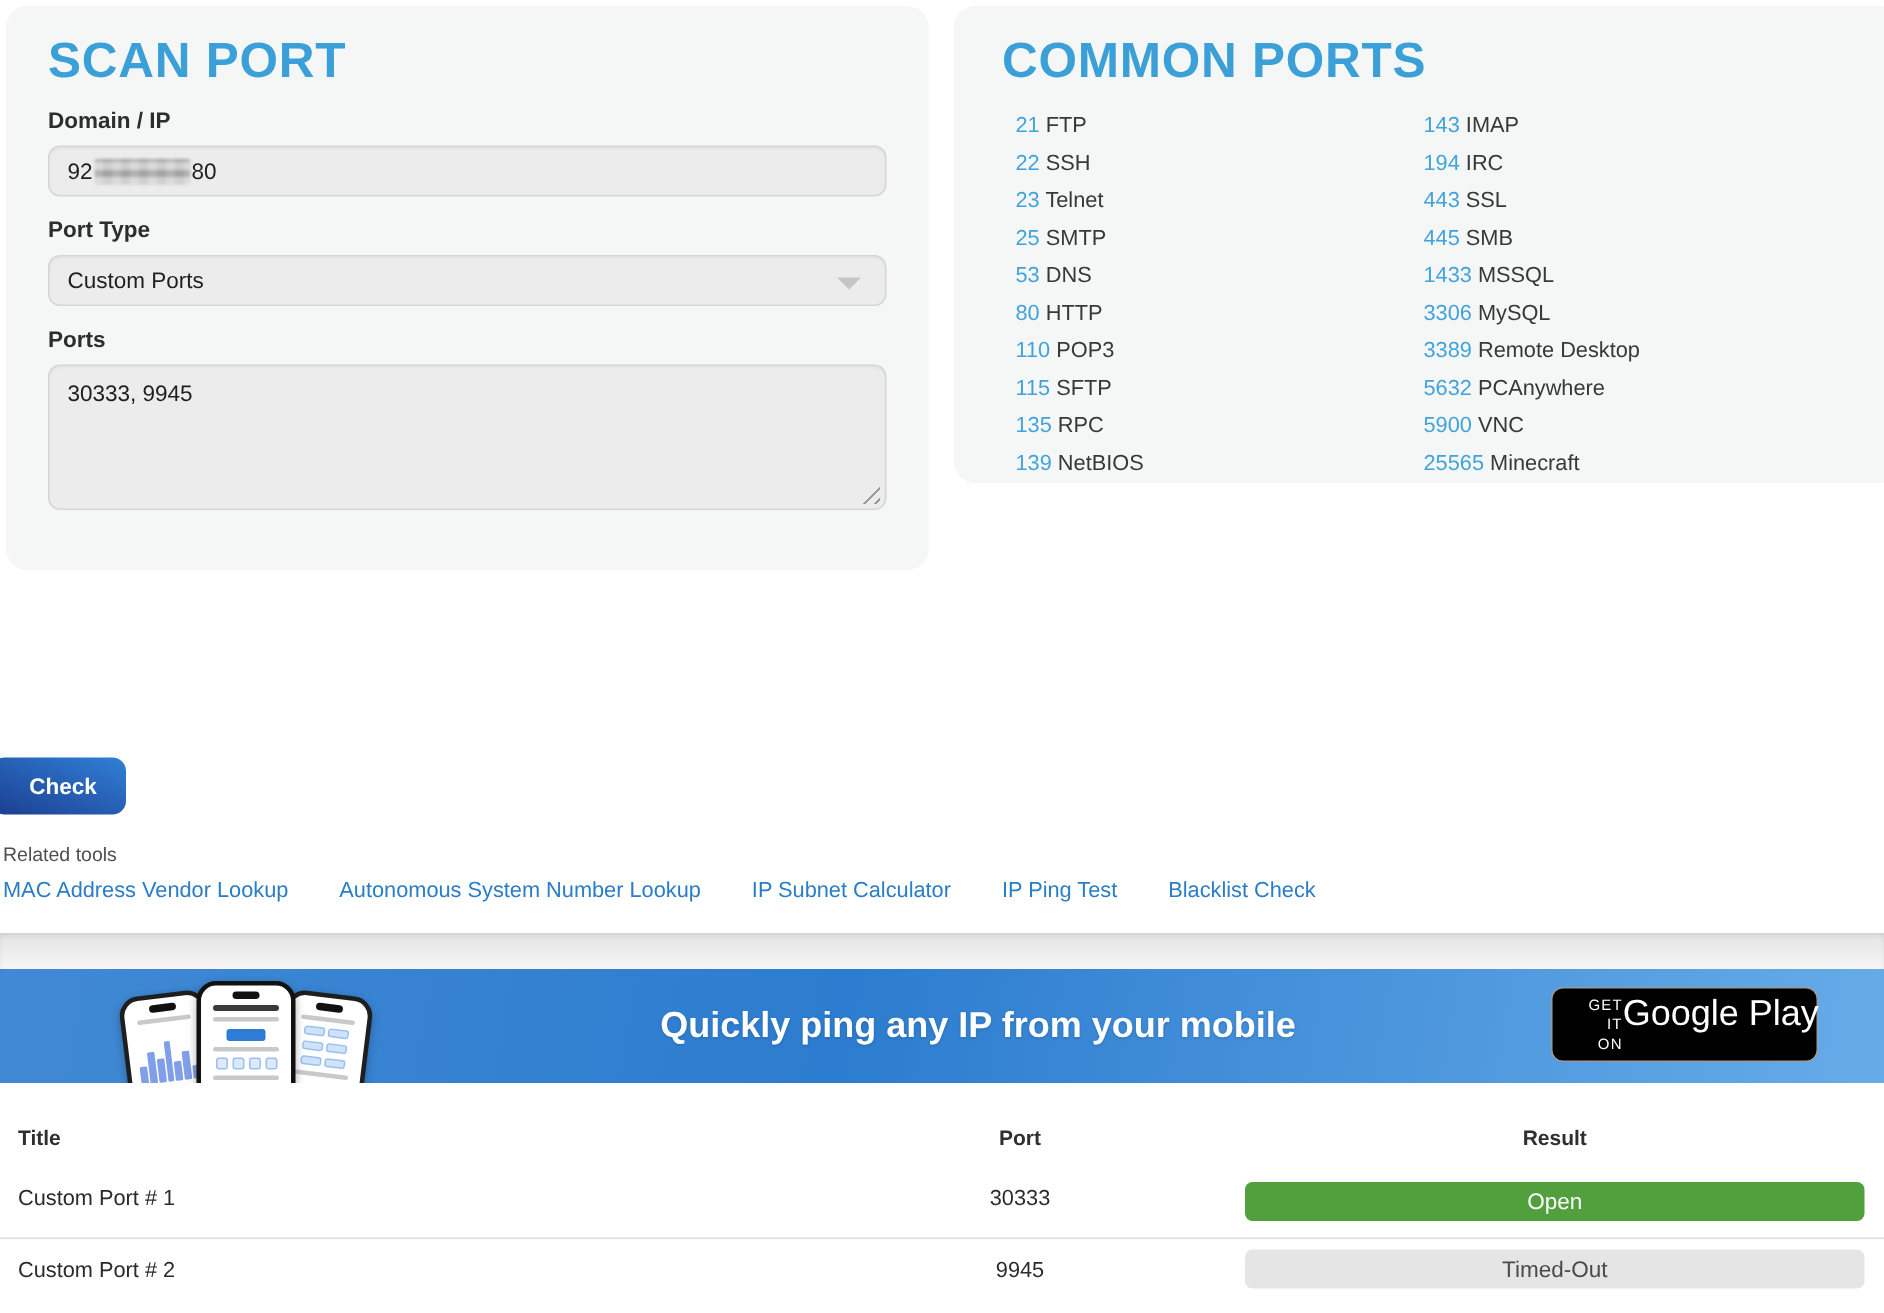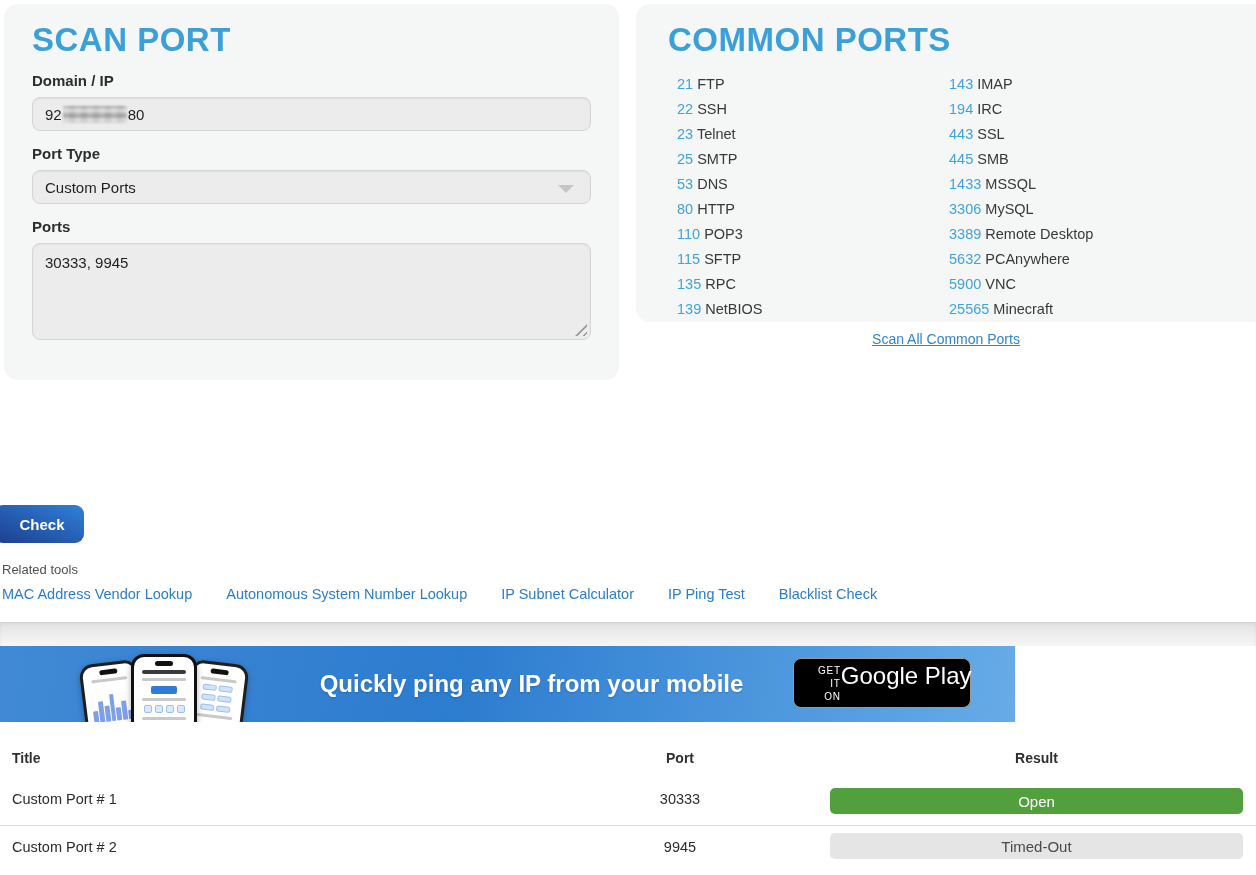--- a/index.html
+++ b/index.html
@@ -68,21 +68,21 @@
   .related-label { position:absolute; left:2px; top:562px; font-size:13px; color:#4f4f4f; }
   .related-links { position:absolute; left:2px; top:586px; display:flex; gap:34px; }
   .related-links a { font-size:14.5px; color:#2a7dc6; text-decoration:none; cursor:pointer; white-space:nowrap; }
   
   .strip {
     position:absolute; left:0; top:622px; width:1256px; height:24px;
     background:linear-gradient(#e3e3e3, #f6f6f6);
     box-shadow:inset 0 2px 3px rgba(0,0,0,.07);
   }
   .banner {
-    position:absolute; left:0; top:646px; width:1015px; height:76px; overflow:hidden;
+    position:absolute; left:0; top:646px; width:1256px; height:76px; overflow:hidden;
     background:linear-gradient(100deg, #4189d4 0%, #2c7ccf 45%, #67ace8 100%);
   }
   .banner-headline {
     position:absolute; left:48px; right:0; top:50%; transform:translateY(-50%);
     text-align:center; color:#fff; font-size:24px; font-weight:700;
     text-shadow:0 1px 2px rgba(0,0,0,.18);
   }
   .phones { position:absolute; left:85px; top:4px; width:160px; height:130px; }
   .phone {
     position:absolute; background:#fff; border:3px solid #1e1e1e; border-radius:13px;
@@ -169,21 +169,20 @@
       <div class="port-item"><span class="num">445</span> <span>SMB</span></div>
       <div class="port-item"><span class="num">1433</span> <span>MSSQL</span></div>
       <div class="port-item"><span class="num">3306</span> <span>MySQL</span></div>
       <div class="port-item"><span class="num">3389</span> <span>Remote Desktop</span></div>
       <div class="port-item"><span class="num">5632</span> <span>PCAnywhere</span></div>
       <div class="port-item"><span class="num">5900</span> <span>VNC</span></div>
       <div class="port-item"><span class="num">25565</span> <span>Minecraft</span></div>
     </div>
   </section>
 
-  <a class="scan-all">Scan All Common Ports</a>
 
   <button class="check-btn">Check</button>
 
   <div class="related-label">Related tools</div>
   <nav class="related-links">
     <a>MAC Address Vendor Lookup</a>
     <a>Autonomous System Number Lookup</a>
     <a>IP Subnet Calculator</a>
     <a>IP Ping Test</a>
     <a>Blacklist Check</a>

